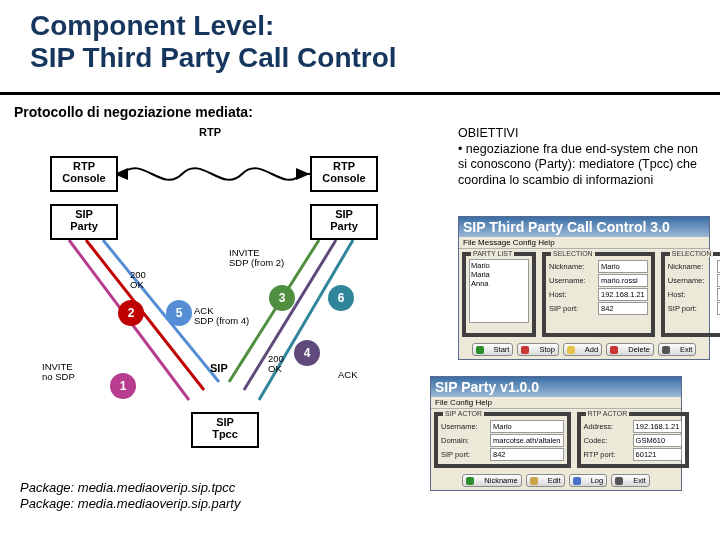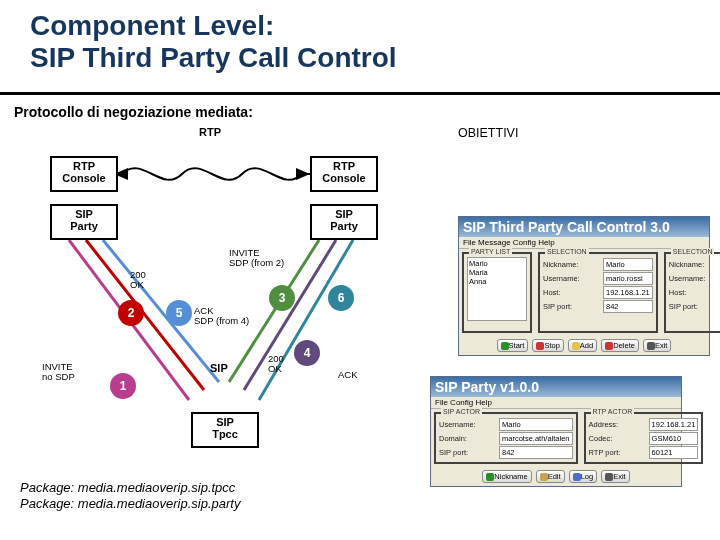--- a/index.html
+++ b/index.html
@@ -19,44 +19,45 @@
 .c-teal{background:#31859b}
 .c-slate{background:#558ed5}
 .c-pink{background:#b83d8e}
 .sm{position:absolute;font-size:9.5px;line-height:1.05}
 .pkg{position:absolute;left:20px;top:480px;font-size:13px;font-style:italic;font-weight:400;line-height:1.25}
 
 
 .win{position:absolute;background:#ece9d8;border:1px solid #5a6a8a;font-family:Tahoma,Arial,sans-serif;font-size:8px}
 .win .tb{background:linear-gradient(#3a6ea5,#9db9d7);color:#fff;font-size:14px;padding:2px 4px;font-weight:700}
 .win .mb{background:#ece9d8;font-size:8px;padding:1px 4px;border-bottom:1px solid #b0b0b0}
-.grp{border:2px solid #404040;margin:3px;padding:3px 3px 2px 3px;position:relative}
+.grp{border:4px solid #404040;margin:3px;padding:3px 3px 2px 3px;position:relative}
 .grp .gt{position:absolute;top:-6px;left:5px;background:#ece9d8;font-size:7px;padding:0 2px;color:#333}
-.row{display:flex;gap:14px;margin:1px 0;align-items:center}
+.row{display:flex;gap:3px;margin:1px 0;align-items:center}
 .row .lab{width:46px;font-size:7.5px;color:#222}
 .row .val{flex:1;background:#fff;border:1px solid #999;font-size:7.5px;padding:0 2px;height:11px;line-height:11px;overflow:hidden}
 .btnbar{display:flex;gap:4px;padding:3px;justify-content:center}
-.btn{background:linear-gradient(#fefefe,#d9d9d9);border:1px solid #8a8a8a;border-radius:3px;font-size:7.5px;padding:1px 3px;display:flex;align-items:center;gap:0}
+.btn{background:linear-gradient(#fefefe,#d9d9d9);border:1px solid #8a8a8a;border-radius:3px;font-size:7.5px;padding:1px 3px;display:flex;align-items:center;gap:10px}
 .iconsq{width:8px;height:8px;display:inline-block;border-radius:2px}
 </style>
 </head>
 <body>
 
 <div class="slide">
 
   <div class="title-block">
     <span>Component Level:</span><br>
     <span>SIP Third Party Call Control</span>
   </div>
   <div class="rule"></div>
 
   <div class="subhead">Protocollo di negoziazione mediata:</div>
 
   <div class="obj">
     <span>OBIETTIVI</span><br>
+    <span>• negoziazione fra due end-system che non si conoscono (Party): mediatore (Tpcc) che coordina lo scambio di informazioni</span>
   </div>
 
   <div class="diagram">
     <svg width="430" height="330" style="position:absolute;left:0;top:0">
       <defs>
         <marker id="ah" markerWidth="8" markerHeight="8" refX="7" refY="3" orient="auto">
             <path d="M0,0 L7,3 L0,6 Z" fill="#000"></path>
           </marker>
       </defs>
 

